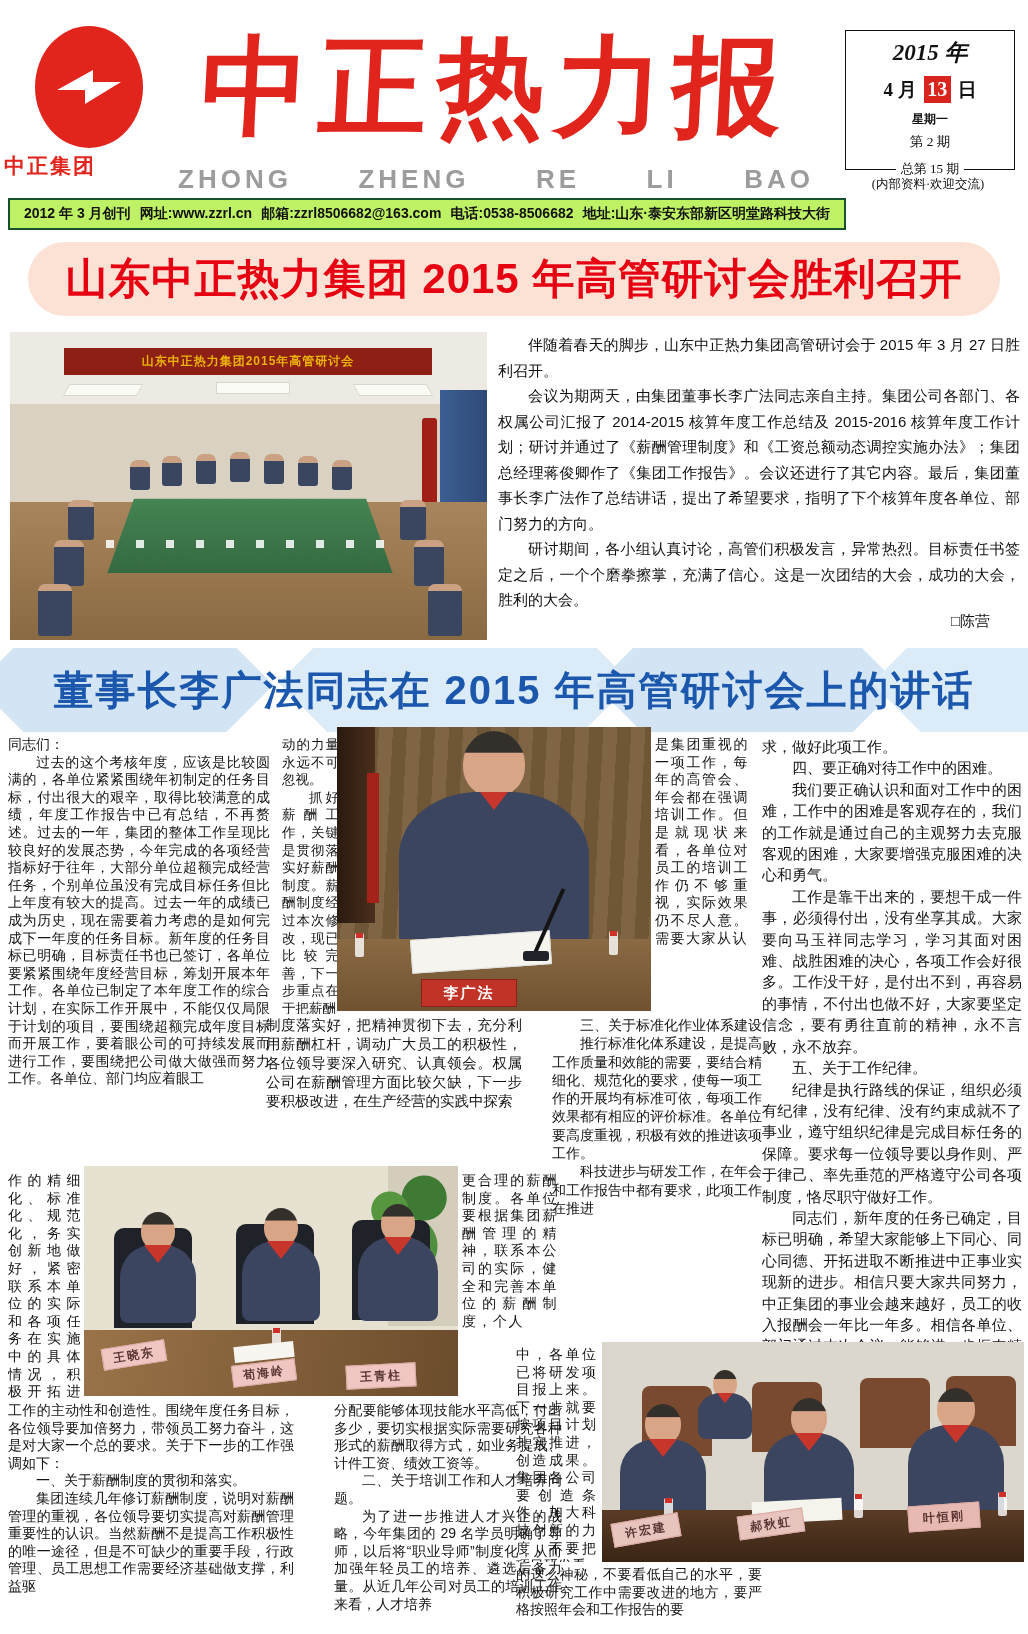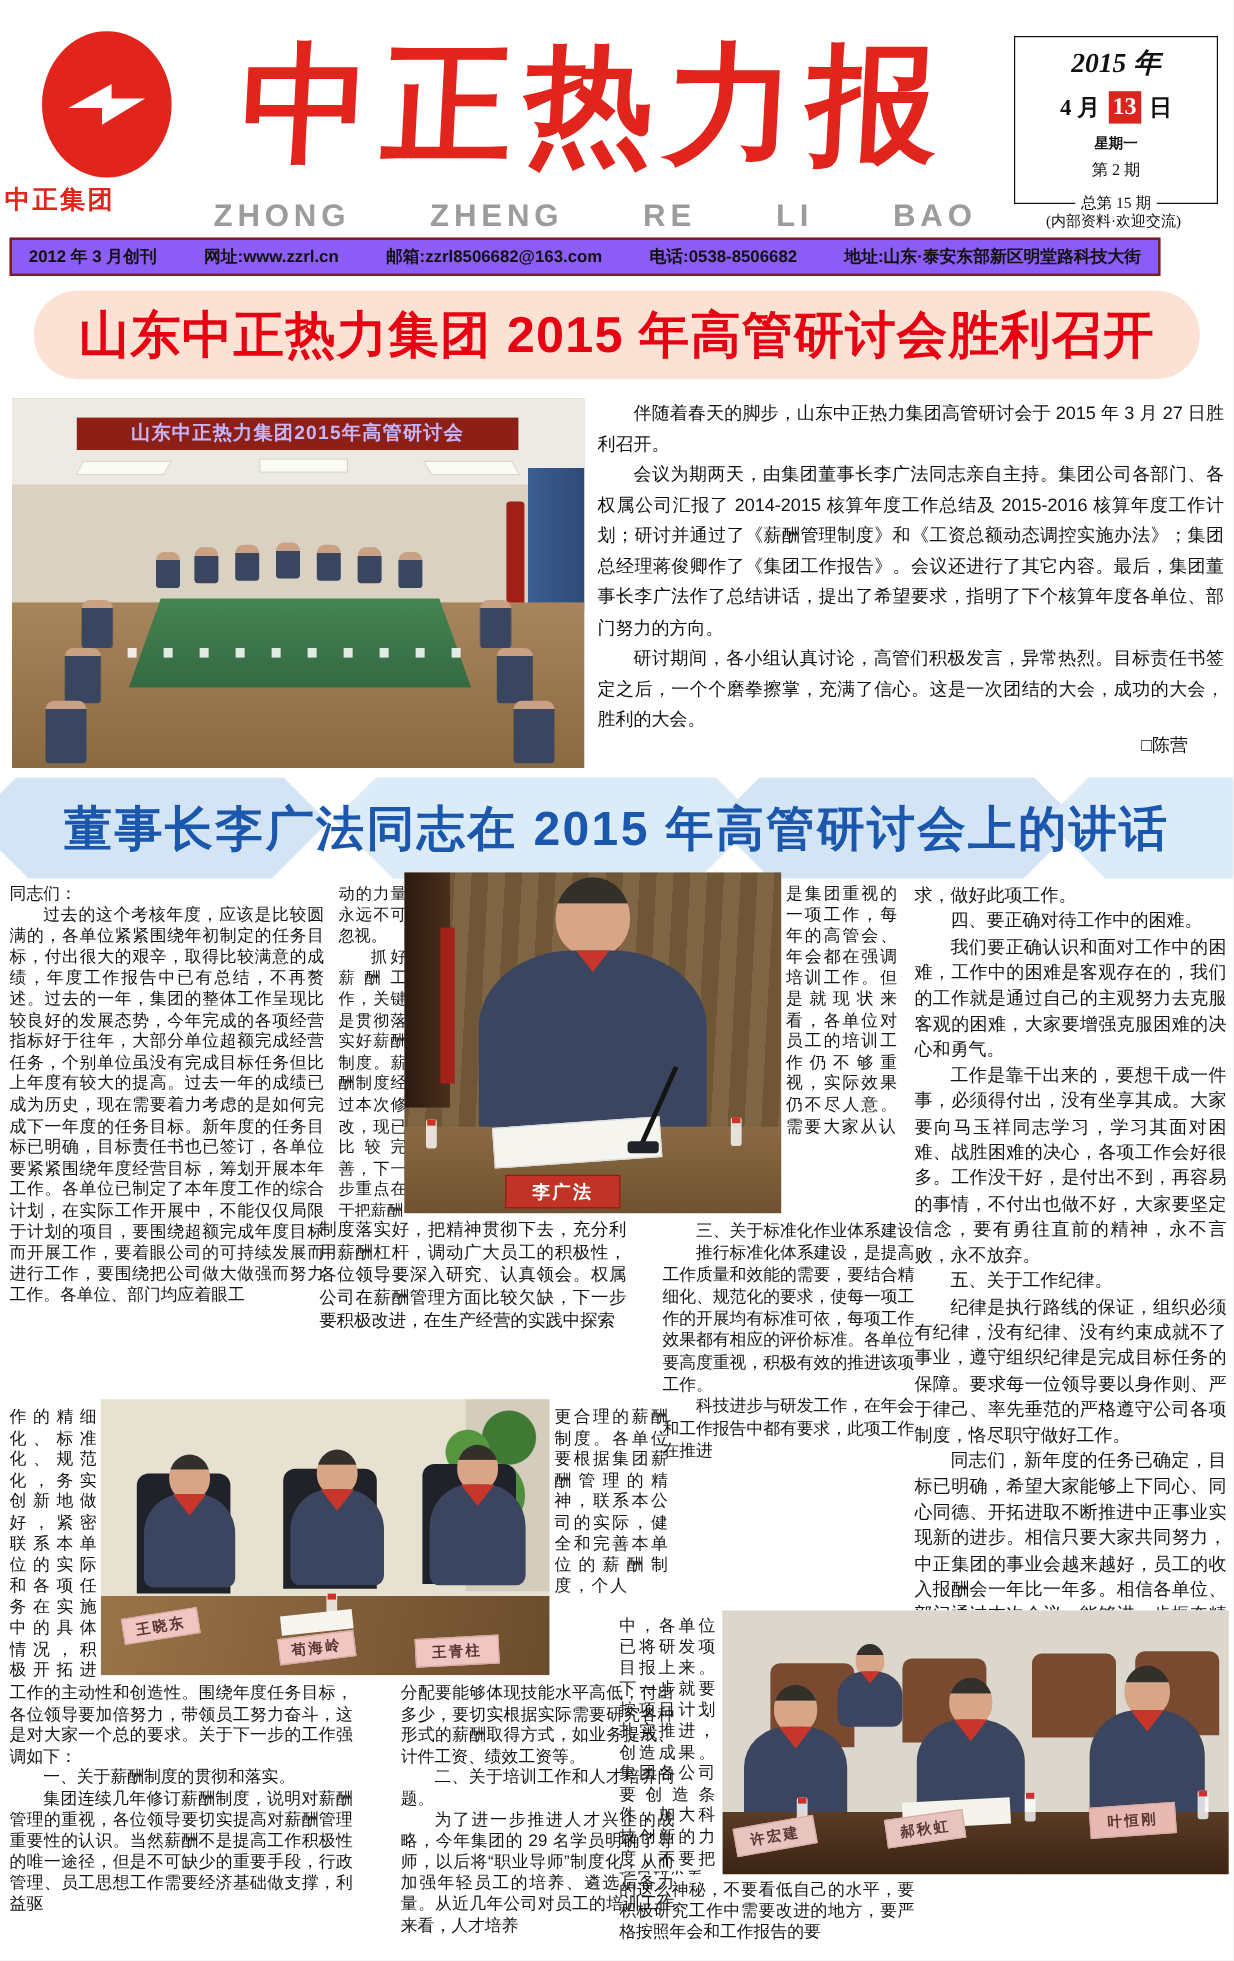--- a/index.html
+++ b/index.html
@@ -22,22 +22,22 @@
   .datebox .md{display:flex;align-items:center;justify-content:center;gap:7px;font-size:19px;
                font-weight:700;padding:4px 0;}
   .datebox .daybox{display:inline-block;background:#d9251d;color:#fff;font-weight:900;font-size:20px;
                    width:27px;height:27px;line-height:27px;}
   .datebox .wd{font-size:12px;font-weight:700;padding:4px 0 2px;}
   .datebox .iss{font-size:13.5px;padding:3px 0 6px;}
   .datebox .total{position:absolute;left:0;right:0;bottom:-9px;font-size:13px;}
   .datebox .total span{background:#fff;padding:0 5px;}
   .date-note{position:absolute;left:828px;top:176px;width:200px;text-align:center;font-size:12.5px;
              font-family:"Liberation Serif",serif;}
-  .infobar{position:absolute;left:8px;top:198px;width:959px;height:32px;background:#8b5cf6;
-           border:2px solid #7f1d1d;display:flex;align-items:center;justify-content:space-between;
+  .infobar{position:absolute;left:8px;top:198px;width:838px;height:32px;background:#bef264;
+           border:2px solid #14532d;display:flex;align-items:center;justify-content:space-between;
            padding:0 14px;font-size:14px;font-weight:700;}
 
   
   .headline1{position:absolute;left:28px;top:242px;width:972px;height:74px;background:#fbe2d4;
              border-radius:40px;display:flex;align-items:center;justify-content:center;}
   .headline1 span{color:#e60012;font-size:42px;font-weight:900;letter-spacing:1px;white-space:nowrap;}
 
   
   .art1-text{position:absolute;left:498px;top:332px;width:522px;height:278px;font-size:15px;
              line-height:25.5px;text-align:justify;overflow:hidden;}
@@ -125,21 +125,21 @@
   </div>
 
   <div class="photo" style="left:10px;top:332px;width:477px;height:308px;" data-name="conference-room-photo">
     <div class="abs" style="left:0;top:0;width:477px;height:72px;background:#eceae2;" data-name="photo-ceiling"></div>
     <div class="abs" style="left:56px;top:52px;width:74px;height:12px;background:#fbfbf6;border:1px solid #d8d6cc;transform:skewX(-30deg);" data-name="ceiling-light"></div>
     <div class="abs" style="left:206px;top:50px;width:74px;height:12px;background:#fbfbf6;border:1px solid #d8d6cc;" data-name="ceiling-light"></div>
     <div class="abs" style="left:346px;top:52px;width:74px;height:12px;background:#fbfbf6;border:1px solid #d8d6cc;transform:skewX(30deg);" data-name="ceiling-light"></div>
     <div class="abs" style="left:0;top:72px;width:477px;height:108px;background:#d9d2c2;" data-name="photo-back-wall"></div>
     <div class="abs" style="left:430px;top:58px;width:47px;height:118px;background:linear-gradient(90deg,#3c5e92,#2e4a77);" data-name="blue-curtain"></div>
     <div class="abs" style="left:412px;top:86px;width:15px;height:92px;background:#a01f16;border-radius:3px;" data-name="red-flag"></div>
-    <div class="abs" style="left:54px;top:16px;width:368px;height:27px;background:#8e1f14;color:#c4b5fd;font-size:16px;font-weight:700;letter-spacing:1px;display:flex;align-items:center;justify-content:center;white-space:nowrap;" data-name="meeting-banner">山东中正热力集团2015年高管研讨会</div>
+    <div class="abs" style="left:54px;top:16px;width:368px;height:27px;background:#8e1f14;color:#eab308;font-size:12px;font-weight:700;letter-spacing:1px;display:flex;align-items:center;justify-content:center;white-space:nowrap;" data-name="meeting-banner">山东中正热力集团2015年高管研讨会</div>
     <div class="abs" style="left:0;top:170px;width:477px;height:138px;background:linear-gradient(#a8855c,#8a6a43);" data-name="conference-table"></div>
     <div class="abs" style="left:112px;top:152px;width:256px;height:96px;background:linear-gradient(#458553,#356b42);transform:perspective(300px) rotateX(40deg);" data-name="green-table-center"></div>
     <div class="abs" style="left:96px;top:208px;width:290px;height:8px;background:repeating-linear-gradient(90deg,#fff 0 8px,transparent 8px 30px);opacity:.85;" data-name="table-papers"></div>
 
     <i class="blob" style="left:120px;top:128px;width:20px;height:30px;" data-name="attendee-figure"></i>
     <i class="blob" style="left:152px;top:124px;width:20px;height:30px;" data-name="attendee-figure"></i>
     <i class="blob" style="left:186px;top:122px;width:20px;height:30px;" data-name="attendee-figure"></i>
     <i class="blob" style="left:220px;top:120px;width:20px;height:30px;" data-name="attendee-figure"></i>
     <i class="blob" style="left:254px;top:122px;width:20px;height:30px;" data-name="attendee-figure"></i>
     <i class="blob" style="left:288px;top:124px;width:20px;height:30px;" data-name="attendee-figure"></i>

